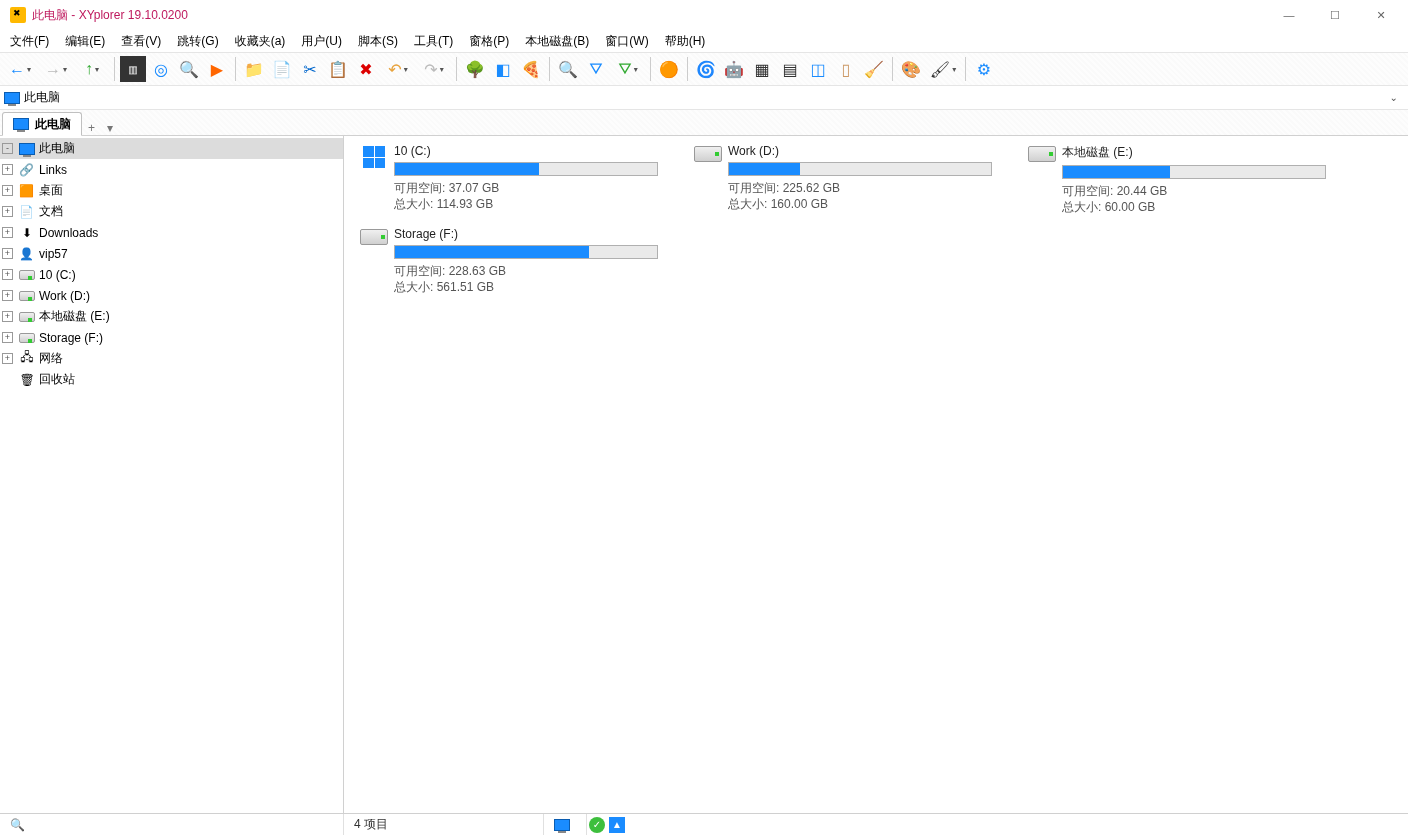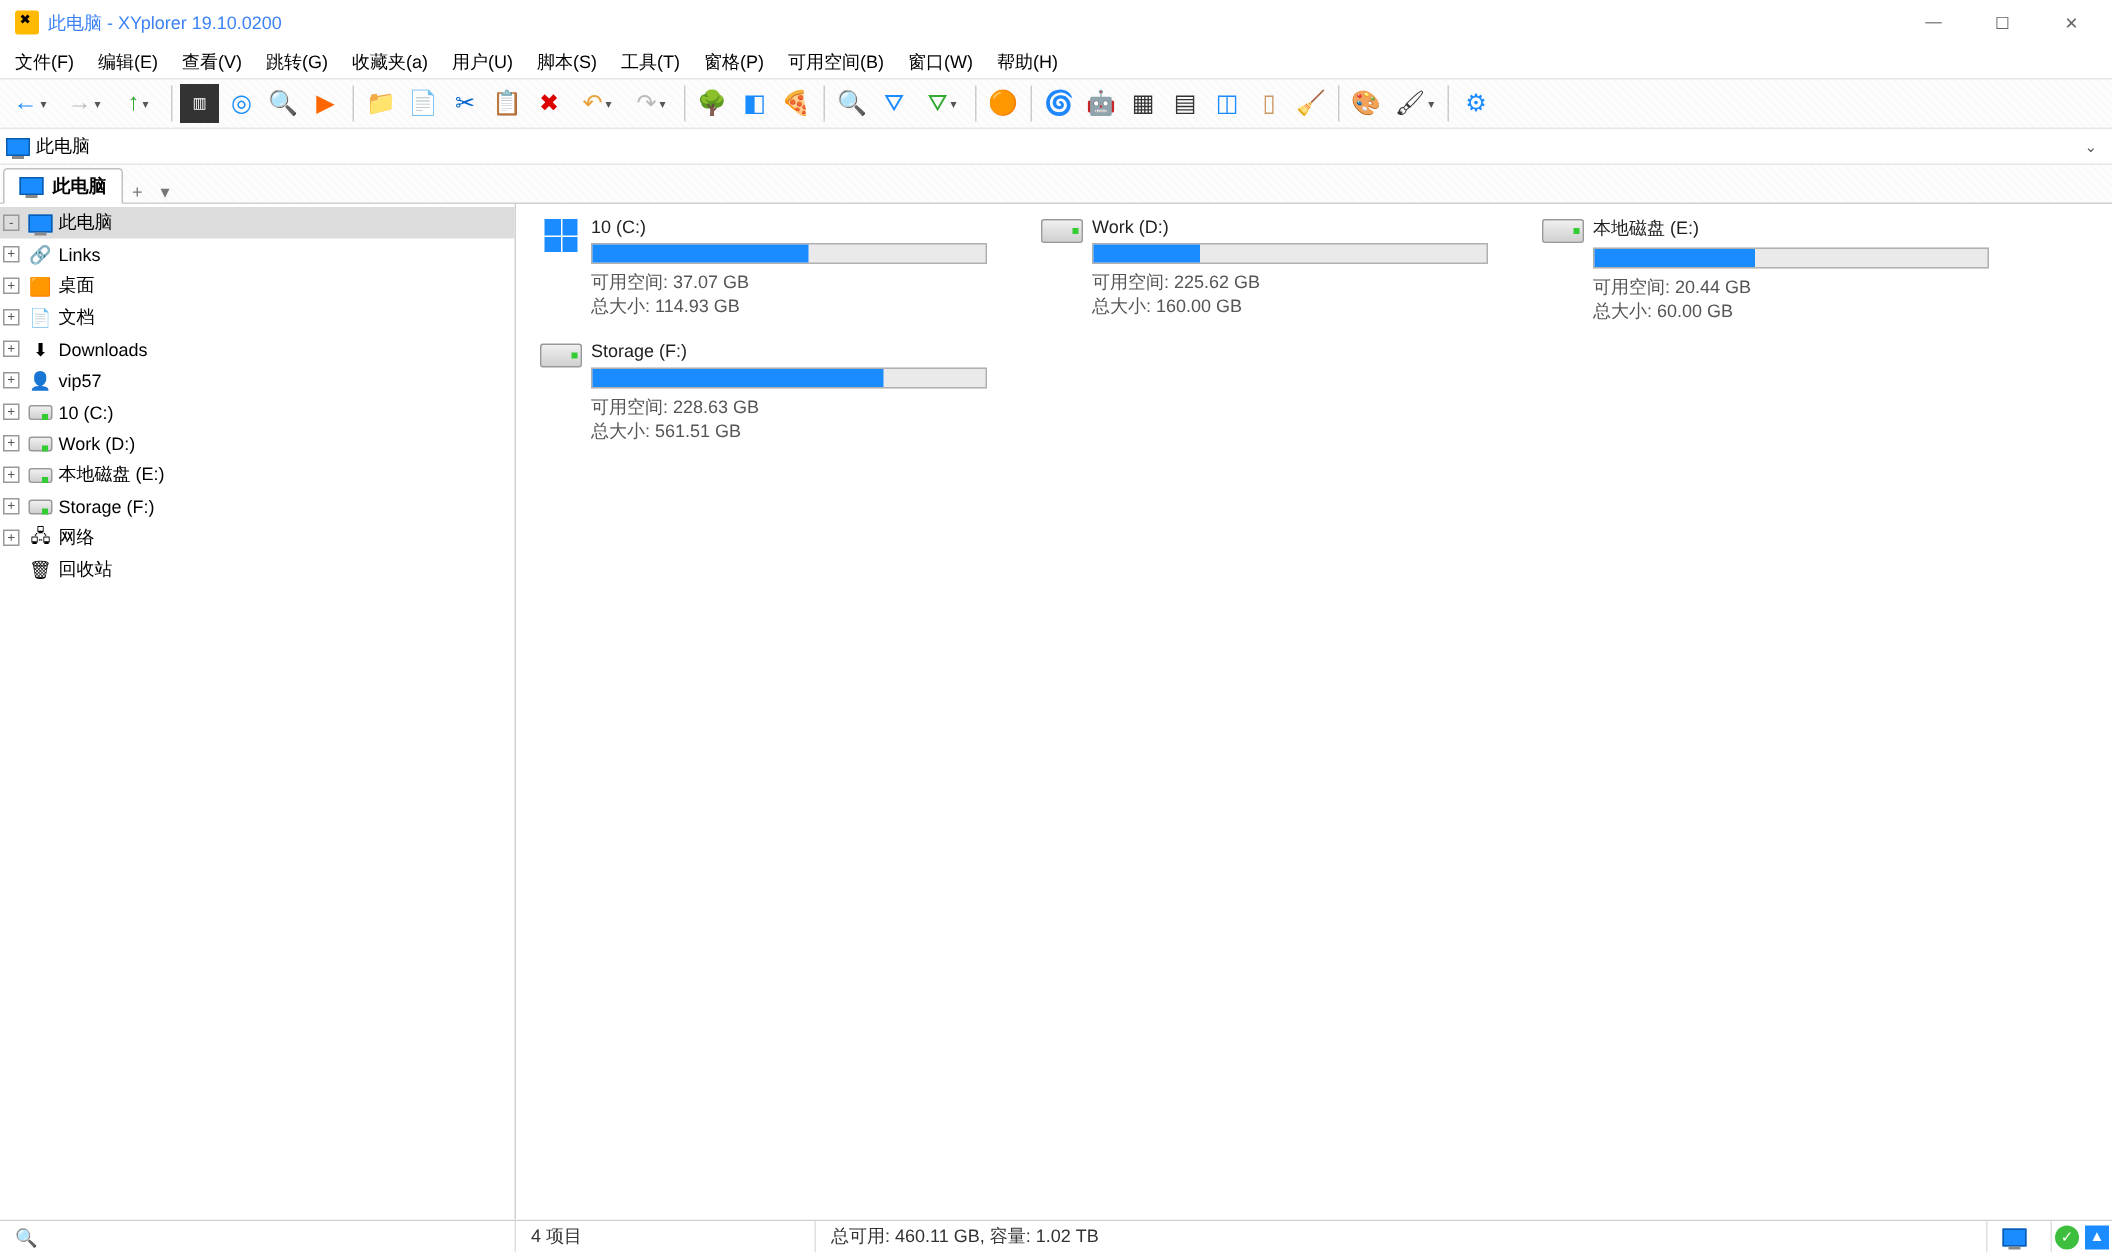--- a/index.html
+++ b/index.html
@@ -2,21 +2,21 @@
 <html><head>
 <meta charset="utf-8">
 <style>
 * { box-sizing: border-box; margin: 0; padding: 0; user-select: none; }
 html, body { width: 1408px; height: 835px; font-family: "Microsoft YaHei", "Segoe UI", sans-serif; font-size: 12px; overflow: hidden; background: #fff; }
 
 
 .titlebar { height: 30px; background: #fff; display: flex; align-items: center; padding: 0 4px; border-bottom: 0px solid #ddd; }
 .titlebar .app-icon { width:16px; height:16px; background:#FFB900; border-radius:2px; margin:0 6px; position:relative;}
 .titlebar .app-icon:before{content:"✖";color:#000;font-size:9px;position:absolute;left:3px;top:1px;}
-.titlebar .title { color:#3b82f6; font-size: 12px; text-align: right; }
+.titlebar .title { color:#be185d; font-size: 12px; text-align: right; }
 .titlebar .winbtns { margin-left:auto; display:flex; }
 .titlebar .winbtns div { width:46px; height:30px; display:flex; align-items:center; justify-content:center; color:#666; font-size:11px; }
 
 
 .menubar { height: 22px; display:flex; align-items:center; padding: 0 2px; background:#fff;}
 .menubar span { padding: 2px 8px; color:#000; font-size:12px; }
 
 
 .toolbar { height:34px; background: repeating-linear-gradient(45deg,#fdfdfd,#fdfdfd 2px,#fafafa 2px,#fafafa 4px); border-top:1px solid #e5e5e5; border-bottom:1px solid #e5e5e5; display:flex; align-items:center; padding:0 2px;}
 .tbbtn { width:26px; height:26px; margin:0 1px; display:flex; align-items:center; justify-content:center; font-size:16px; color:#333;}
@@ -89,21 +89,21 @@
 <div class="menubar" id="menubar">
     <span>文件(F)</span>
     <span>编辑(E)</span>
     <span>查看(V)</span>
     <span>跳转(G)</span>
     <span>收藏夹(a)</span>
     <span>用户(U)</span>
     <span>脚本(S)</span>
     <span>工具(T)</span>
     <span>窗格(P)</span>
-    <span>可用空间(B)</span>
+    <span>本地磁盘(B)</span>
     <span>窗口(W)</span>
     <span>帮助(H)</span>
   </div>
 
 <div class="toolbar">
   <div class="tbbtn drop" style="color:#1a8cff">←</div>
   <div class="tbbtn drop" style="color:#bbb">→</div>
   <div class="tbbtn drop" style="color:#3a3">↑</div>
   <div class="tbsep"></div>
   <div class="tbbtn" style="background:#333;color:#fff;font-size:10px">▥</div>
@@ -292,19 +292,18 @@
         </div>
       </div>
     </div>
 </div>
 
 <div class="status">
   <div class="cell tree-status">
     <span class="sicon" style="color:#888">🔍</span>
   </div>
   <div class="cell" style="width:200px">4 项目</div>
-  <div class="cell grow">总可用: 460.11 GB, 容量: 1.02 TB</div>
   <div class="cell">
     <div class="pcicon" style="margin-right:6px"></div>
   </div>
   <span class="okbadge">✓</span>
   <span class="upbadge">▲</span>
 </div>
 
 </body></html>

